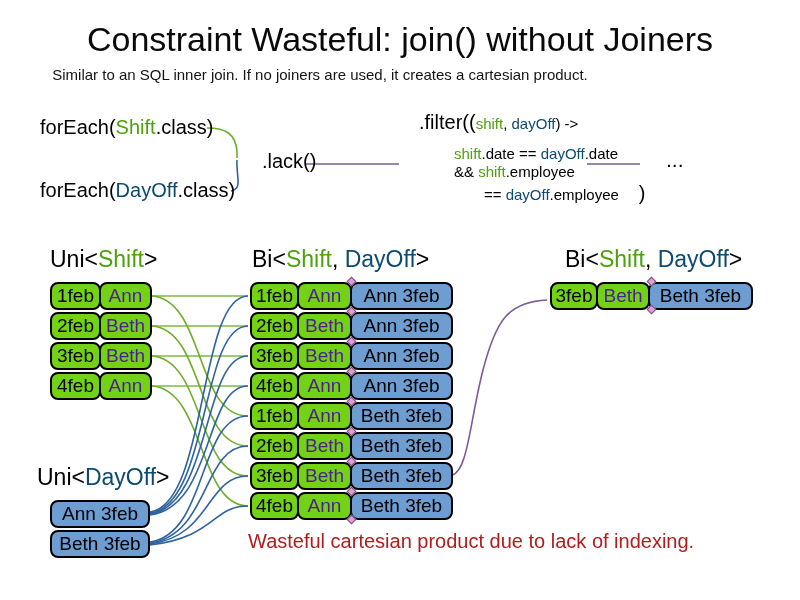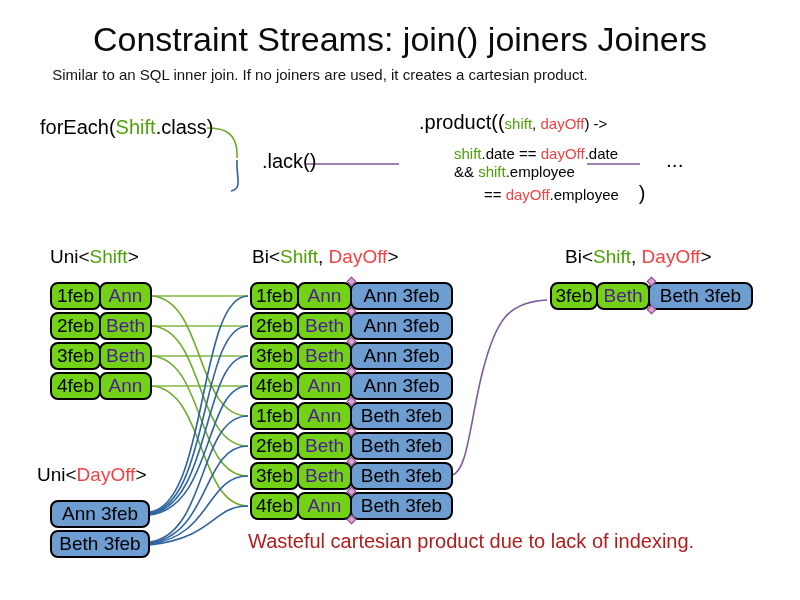--- a/index.html
+++ b/index.html
@@ -7,31 +7,31 @@
     position:relative;width:800px;height:600px;background:#fff;overflow:hidden;
     font-family:"Liberation Sans","DejaVu Sans",sans-serif;color:#000;
   }
   .abs{position:absolute;}
   #title{top:20px;left:0;width:800px;text-align:center;font-size:34px;color:#0a0a0a;white-space:nowrap;}
   #subtitle{top:66px;left:0;width:640px;text-align:center;font-size:15px;color:#141414;}
   
   .code{font-size:20px;white-space:nowrap;margin-left:20px;}
   .code-sm{font-size:15px;}
   .green-t{color:#4EA10B;}
-  .blue-t{color:#ef4444;}
+  .blue-t{color:#0c4a6e;}
   #foreach-shift{top:116px;left:20px;}
   #foreach-dayoff{top:179px;left:20px;}
   #join-call{top:150px;left:242px;}
   #filter-head{top:111px;left:399px;}
   #filter-line2{top:145px;left:434px;}
   #filter-line3{top:163px;left:434px;}
   #filter-line4{top:182px;left:464px;}
   #ellipsis{top:148px;left:646px;font-size:21px;}
   
-  .col-label{font-size:19px;white-space:nowrap;}
+  .col-label{font-size:23px;white-space:nowrap;}
   #label-uni-shift{top:246px;left:50px;}
   #label-bi-mid{top:246px;left:252px;}
   #label-bi-right{top:246px;left:565px;}
   #label-uni-dayoff{top:464px;left:37px;}
   
   .row{position:absolute;display:flex;}
   .cell{
     display:inline-flex;align-items:center;justify-content:center;
     height:28px;border:2px solid #000;border-radius:8px;font-size:19px;
     box-sizing:border-box;background:#fff;white-space:nowrap;
@@ -87,29 +87,30 @@
 
       <path d="M150,542 C208,534 198,416 248,416" stroke="#2F63A0"></path>
       <path d="M150,543 C210,535 202,446 248,446" stroke="#2F63A0"></path>
       <path d="M150,544 C212,536 206,476 248,476" stroke="#2F63A0"></path>
       <path d="M150,545 C216,537 212,506 248,506" stroke="#2F63A0"></path>
 
       <path d="M452,475 C468,471 470,420 483,370 C496,320 508,302 547,300" stroke="#7B5C99"></path>
     </g>
   </svg>
 
-  <div class="abs" id="title">Constraint Streams: join() joiners Joiners</div>
+  <div class="abs" id="title">Constraint Wasteful: join() without Joiners</div>
   <div class="abs" id="subtitle">Similar to an SQL inner join. If no joiners are used, it creates a cartesian product.</div>
 
   <div class="abs code" id="foreach-shift"><span>forEach(</span><span class="green-t">Shift</span><span>.class)</span></div>
 
+  <div class="abs code" id="foreach-dayoff"><span>forEach(</span><span class="blue-t">DayOff</span><span>.class)</span></div>
 
   <div class="abs code" id="join-call">.lack()</div>
 
-  <div class="abs code" id="filter-head"><span>.product((</span><span class="code-sm green-t">shift</span><span class="code-sm">, </span><span class="code-sm blue-t">dayOff</span><span class="code-sm">) -&gt;</span></div>
+  <div class="abs code" id="filter-head"><span>.filter((</span><span class="code-sm green-t">shift</span><span class="code-sm">, </span><span class="code-sm blue-t">dayOff</span><span class="code-sm">) -&gt;</span></div>
 
   <div class="abs code code-sm" id="filter-line3"><span>&amp;&amp; </span><span class="green-t">shift</span><span>.employee</span></div>
 
   <div class="abs code code-sm" id="filter-line2"><span class="green-t">shift</span><span>.date == </span><span class="blue-t">dayOff</span><span>.date</span></div>
 
   <div class="abs code code-sm" id="filter-line4"><span>== </span><span class="blue-t">dayOff</span><span>.employee</span><span class="code" style="font-size:20px;">)</span></div>
 
   <div class="abs code" id="ellipsis">...</div>
 
   <div class="abs col-label" id="label-uni-shift"><span>Uni&lt;</span><span class="green-t">Shift</span><span>&gt;</span></div>

